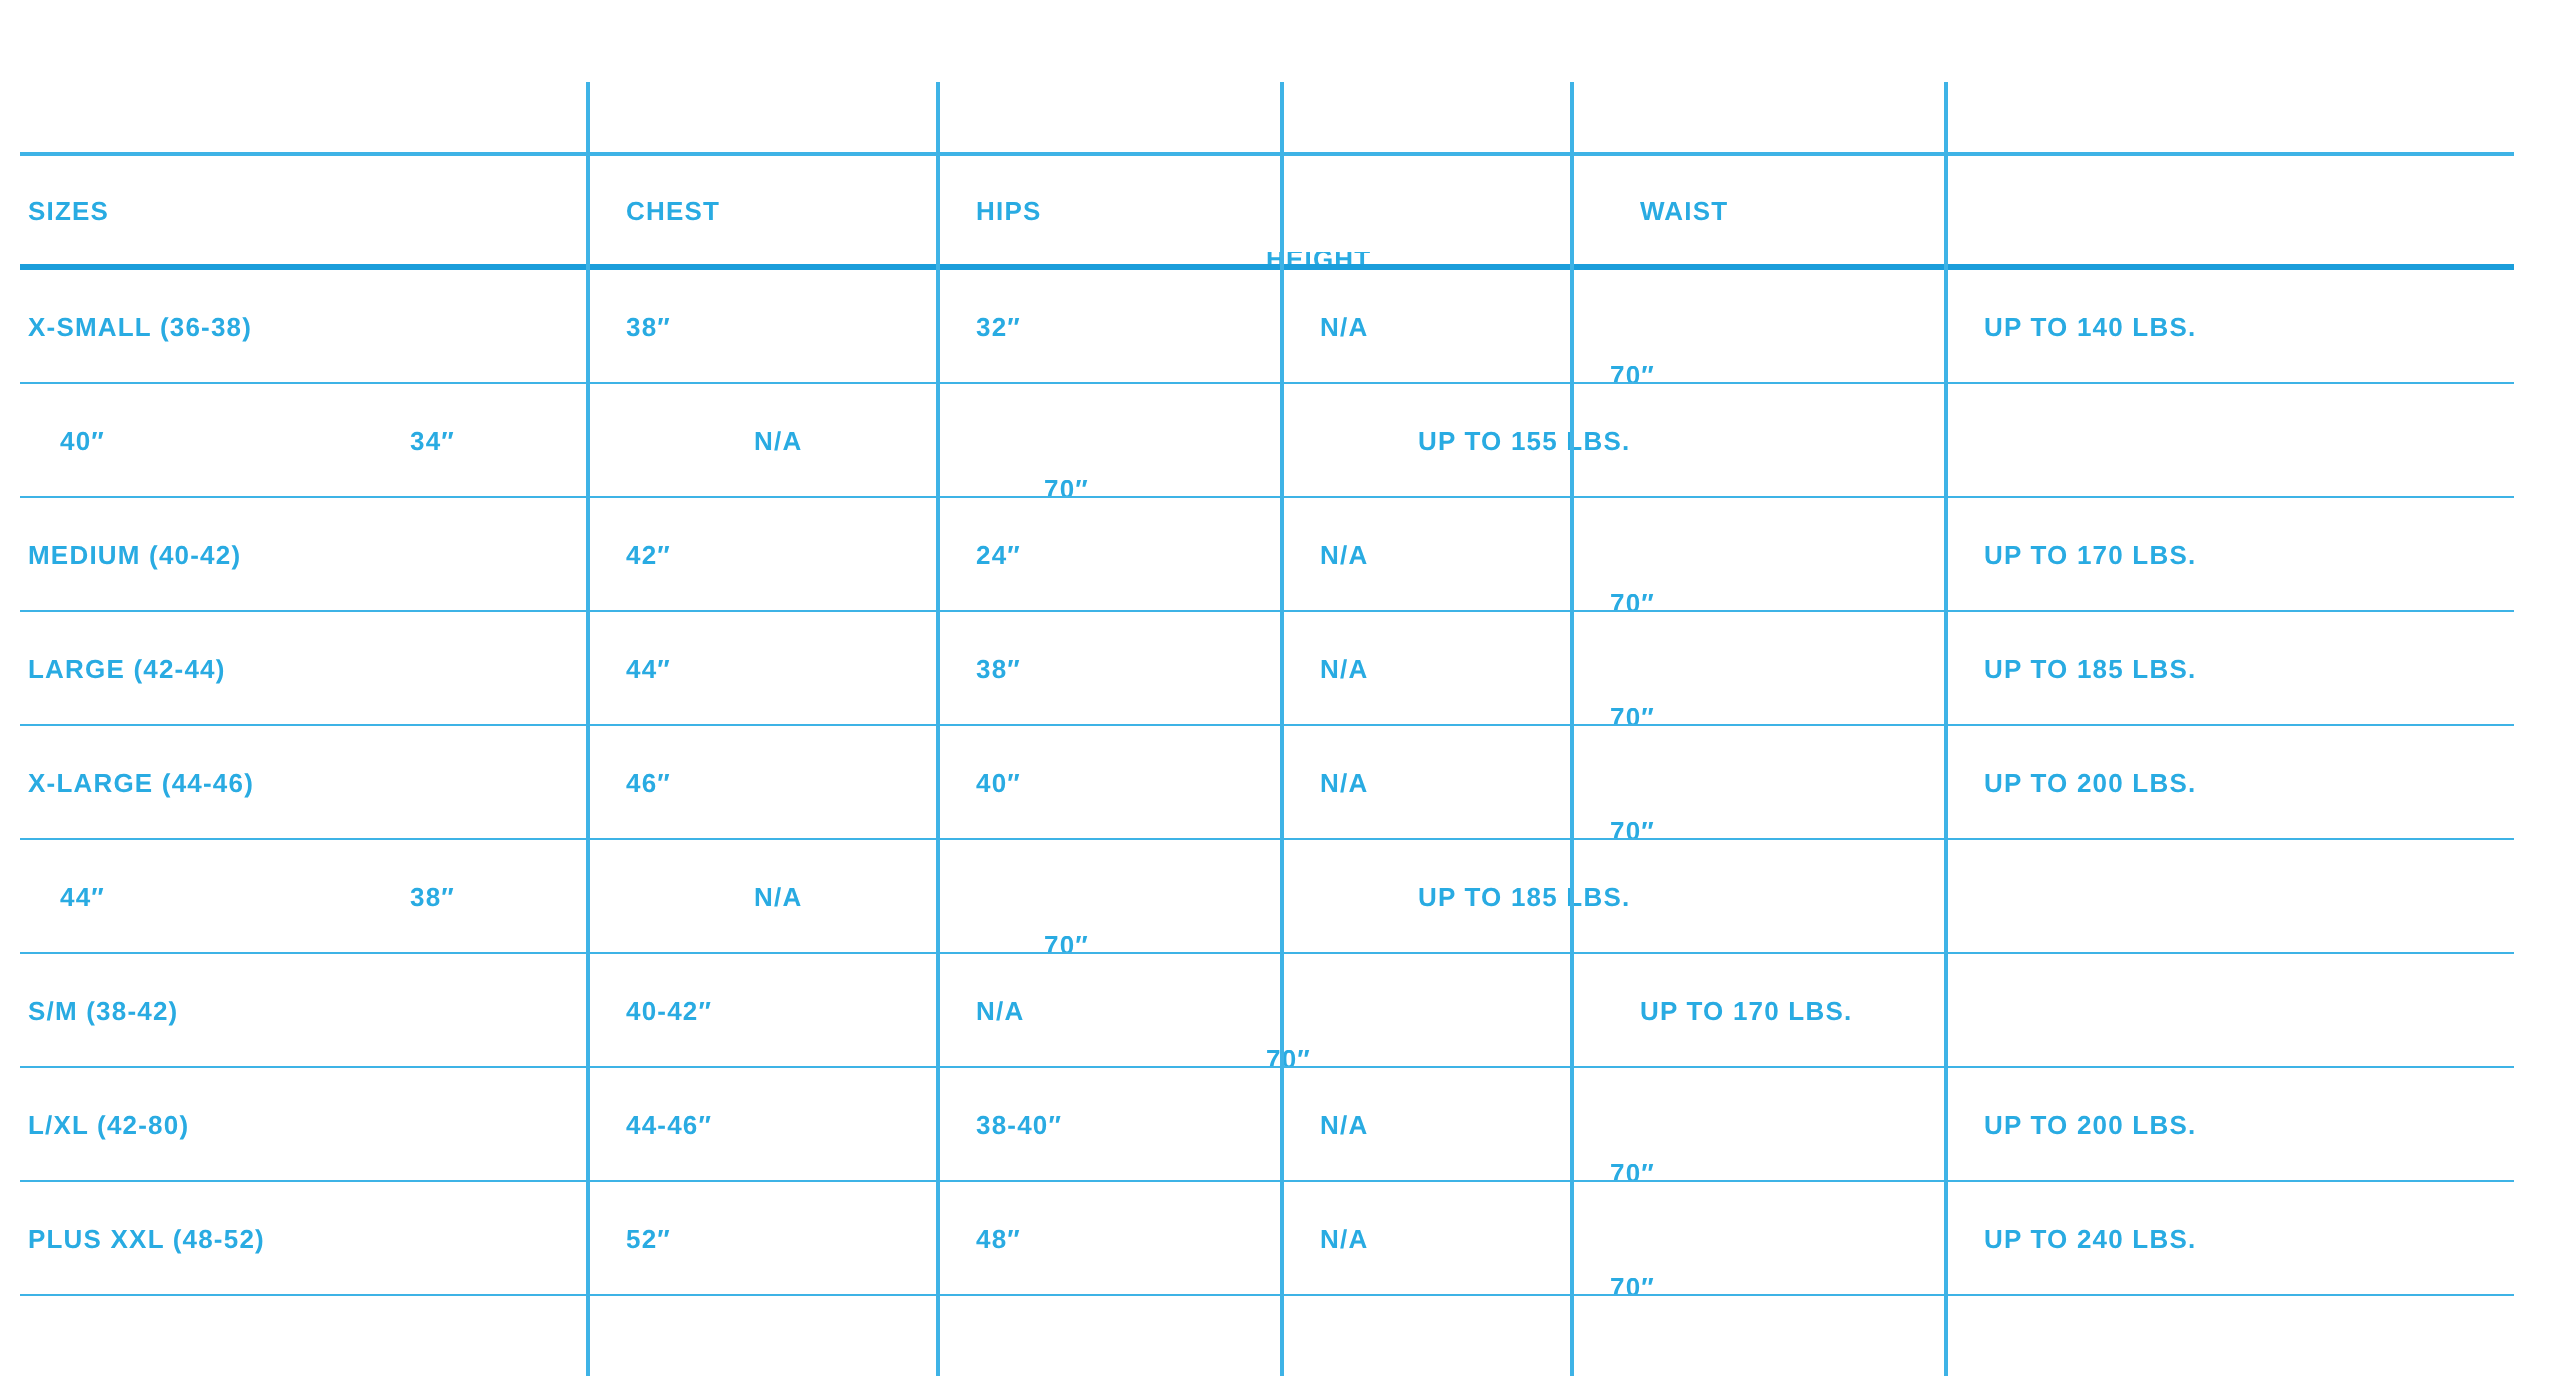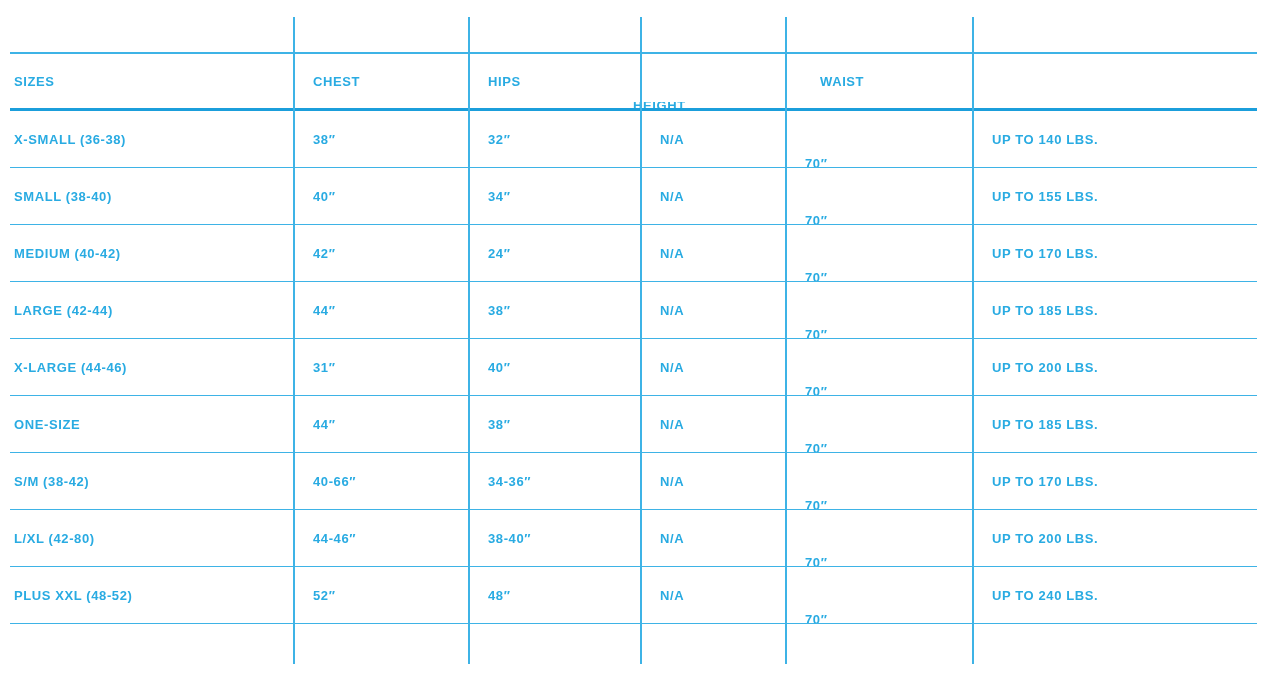--- a/index.html
+++ b/index.html
@@ -4,21 +4,21 @@
 <style>
   * { margin: 0; padding: 0; box-sizing: border-box; }
   html, body {
     width: 1280px; height: 689px;
     background: #ffffff;
     overflow: hidden;
     font-family: "Liberation Sans", "DejaVu Sans", sans-serif;
   }
   .table-wrap {
     position: absolute;
-    left: 10px; top: 52px;
+    left: 10px; top: 76px;
     width: 1247px;
     border-top: 2px solid #3eb3e6;
   }
   .vline {
     position: absolute;
     top: -37px;
     width: 1.5px;
     height: 647px;
     background: #3eb3e6;
     z-index: 1;
@@ -74,21 +74,20 @@
   <div class="row">
     <div class="cell c0">X-SMALL (36-38)</div>
     <div class="cell c1">38″</div>
     <div class="cell c2">32″</div>
     <div class="cell c3">N/A</div>
     <div class="cell c4">70″</div>
     <div class="cell c5">UP TO 140 LBS.</div>
   </div>
 
   <div class="row">
-    <div class="cell c0">SMALL (38-40)</div>
     <div class="cell c1">40″</div>
     <div class="cell c2">34″</div>
     <div class="cell c3">N/A</div>
     <div class="cell c4">70″</div>
     <div class="cell c5">UP TO 155 LBS.</div>
   </div>
 
   <div class="row">
     <div class="cell c0">MEDIUM (40-42)</div>
     <div class="cell c1">42″</div>
@@ -102,40 +101,38 @@
     <div class="cell c0">LARGE (42-44)</div>
     <div class="cell c1">44″</div>
     <div class="cell c2">38″</div>
     <div class="cell c3">N/A</div>
     <div class="cell c4">70″</div>
     <div class="cell c5">UP TO 185 LBS.</div>
   </div>
 
   <div class="row">
     <div class="cell c0">X-LARGE (44-46)</div>
-    <div class="cell c1">31″</div>
+    <div class="cell c1">46″</div>
     <div class="cell c2">40″</div>
     <div class="cell c3">N/A</div>
     <div class="cell c4">70″</div>
     <div class="cell c5">UP TO 200 LBS.</div>
   </div>
 
   <div class="row">
-    <div class="cell c0">ONE-SIZE</div>
     <div class="cell c1">44″</div>
     <div class="cell c2">38″</div>
     <div class="cell c3">N/A</div>
     <div class="cell c4">70″</div>
     <div class="cell c5">UP TO 185 LBS.</div>
   </div>
 
   <div class="row">
     <div class="cell c0">S/M (38-42)</div>
-    <div class="cell c1">40-66″</div>
-    <div class="cell c2">34-36″</div>
+    <div class="cell c1">40-42″</div>
     <div class="cell c3">N/A</div>
     <div class="cell c4">70″</div>
     <div class="cell c5">UP TO 170 LBS.</div>
   </div>
 
   <div class="row">
     <div class="cell c0">L/XL (42-80)</div>
     <div class="cell c1">44-46″</div>
     <div class="cell c2">38-40″</div>
     <div class="cell c3">N/A</div>

